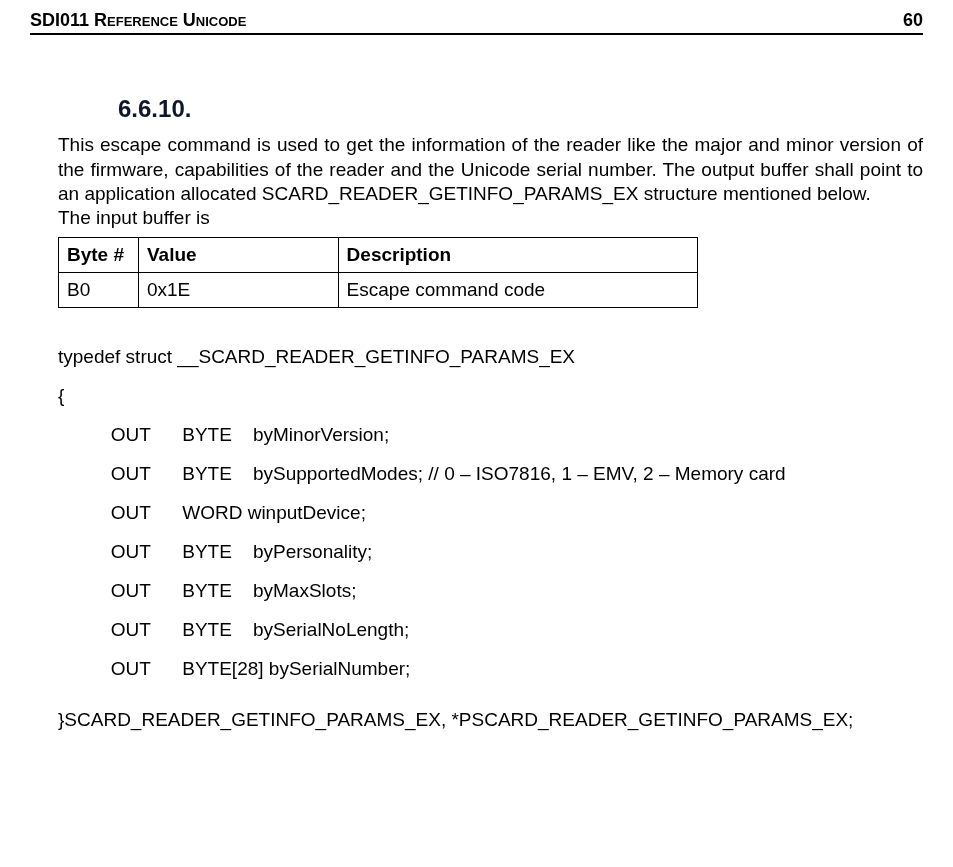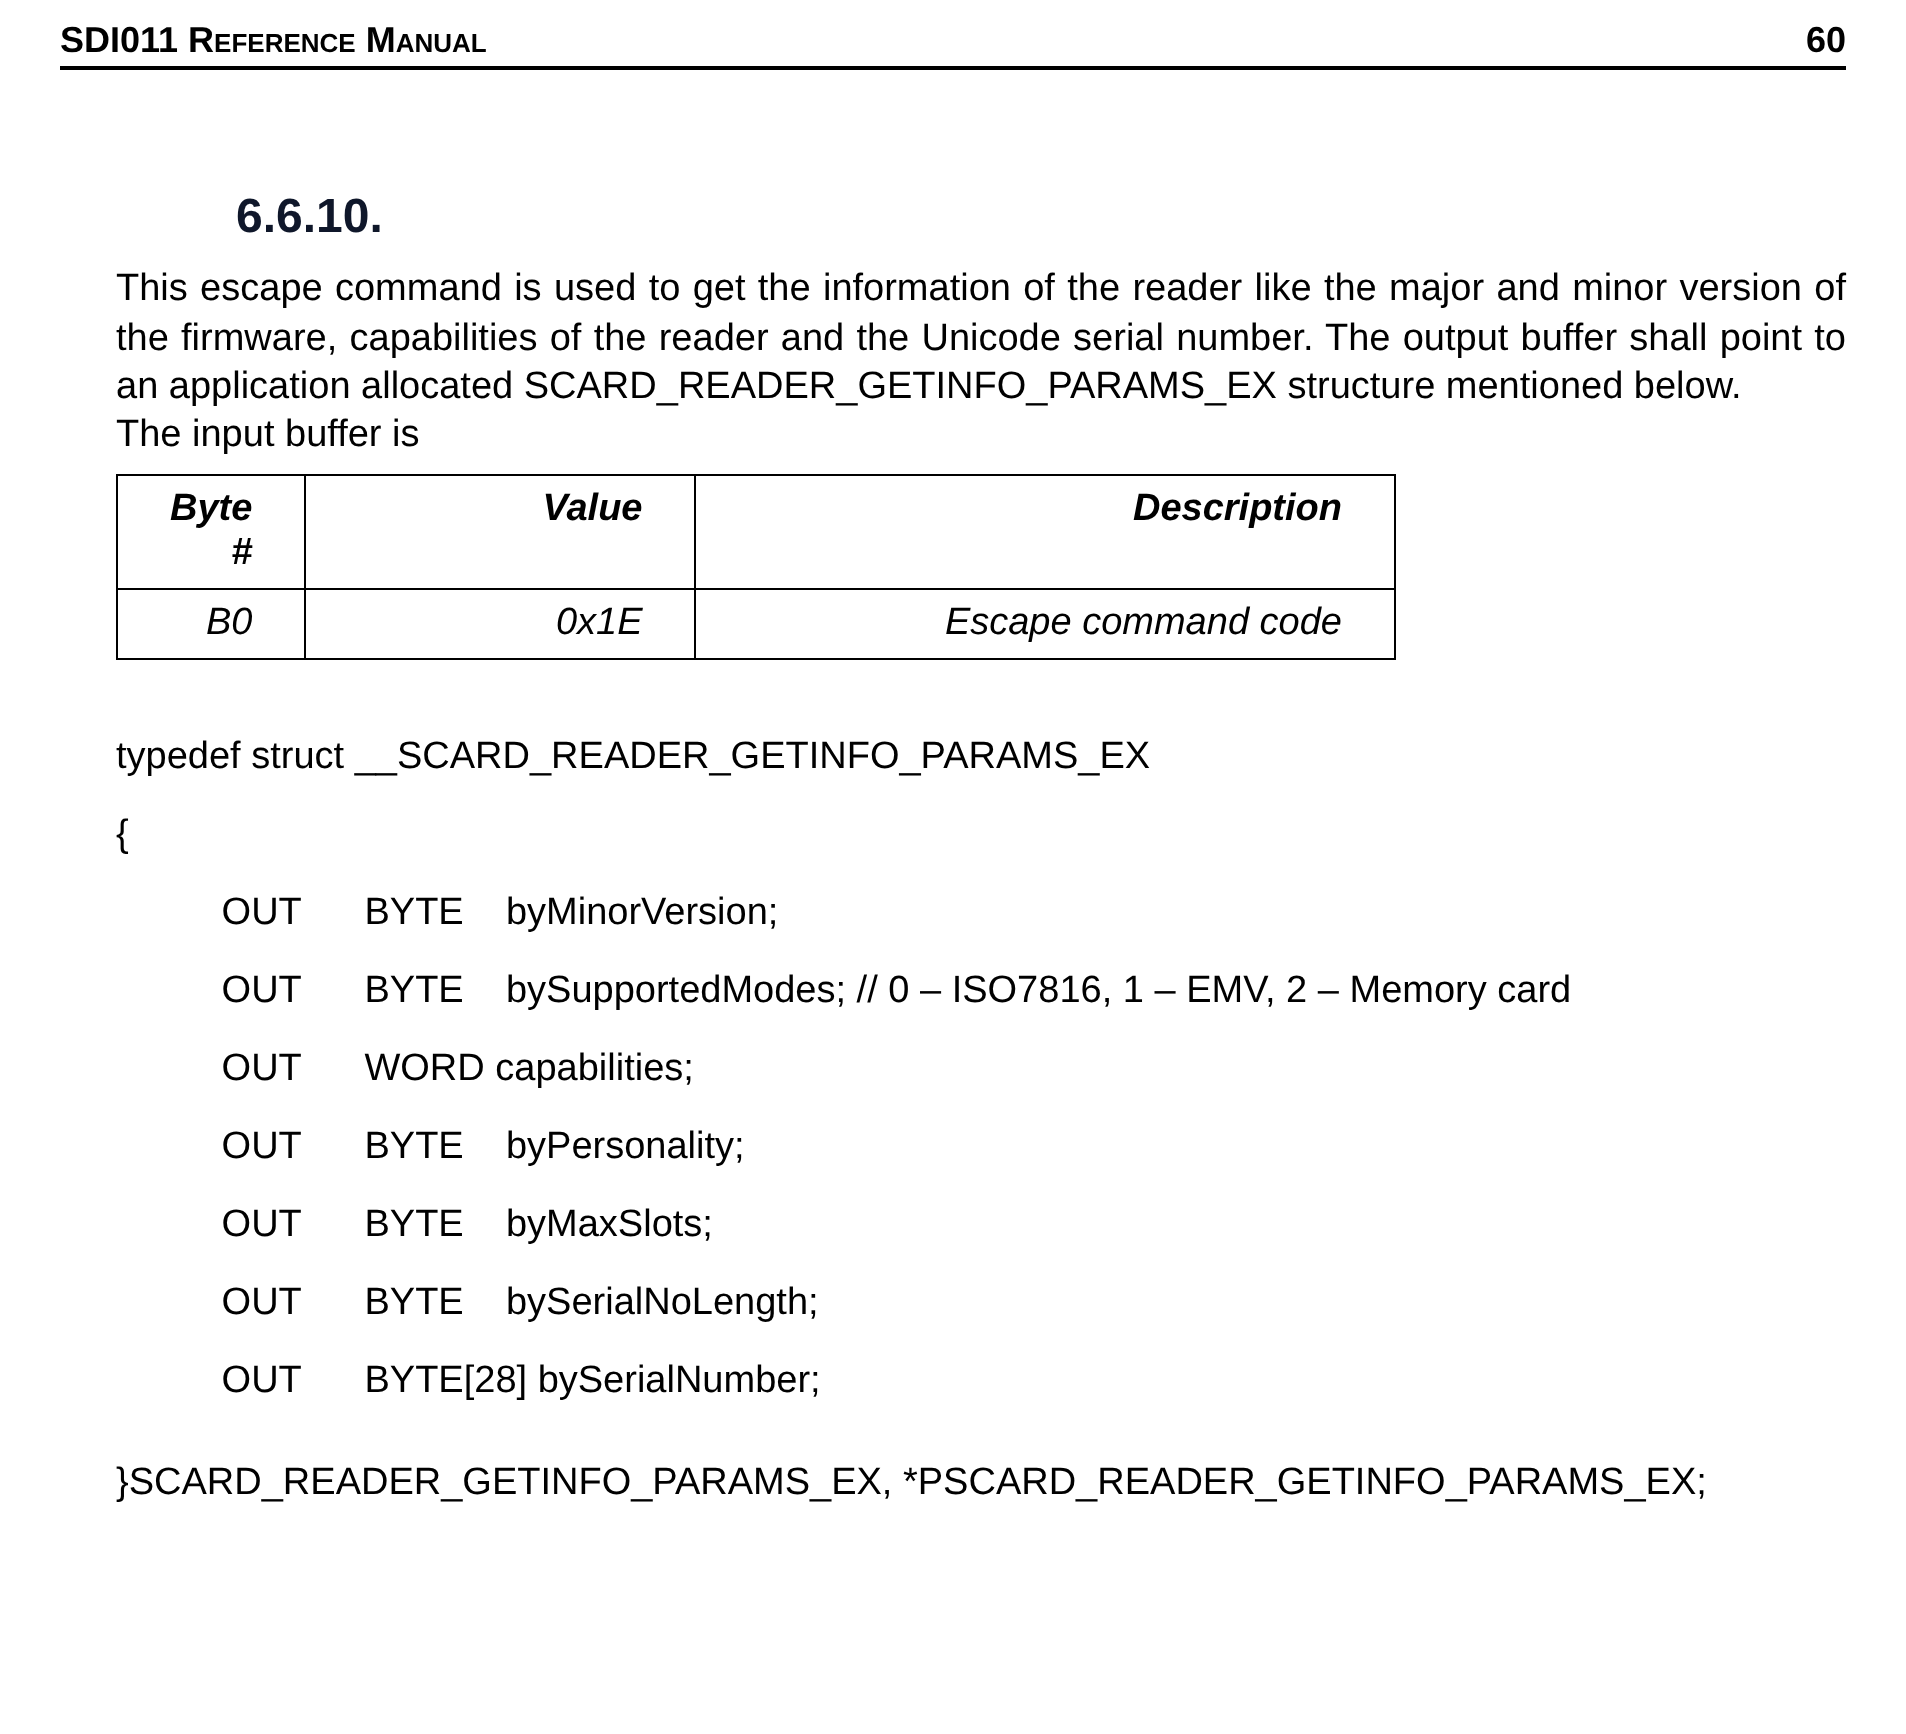--- a/index.html
+++ b/index.html
@@ -57,25 +57,24 @@
       margin-bottom: 8px;
     }
     table.io-table {
       border-collapse: collapse;
       margin-bottom: 30px;
       width: 640px;
     }
     table.io-table th,
     table.io-table td {
       border: 1.5px solid #000;
-      padding: 6px 26px;
+      padding: 6px 8px;
       font-size: 19px;
-      text-align: right;
+      text-align: left;
       vertical-align: top;
-      font-style: italic;
     }
     table.io-table th {
       font-weight: bold;
     }
     .col-byte { width: 80px; }
     .col-value { width: 200px; }
     .col-desc { width: 360px; }
     .struct-block {
       font-size: 19px;
       line-height: 2.05;
@@ -87,21 +86,21 @@
       white-space: pre-wrap;
       margin-top: 12px;
     }
   </style>
 </head>
 <body>
 
 <div class="page">
 
   <div class="header-bar">
-    <span class="doc-title">SDI011 Reference Manual</span>
+    <span class="doc-title">SDI011 Reference Unicode</span>
     <span class="page-num">60</span>
   </div>
 
   <div class="content">
 
     <div class="section-heading">
       <span>6.6.10.</span>
     </div>
 
     <p class="body-text">This escape command is used to get the information of the reader like the major and minor version of the firmware, capabilities of the reader and the Unicode serial number. The output buffer shall point to an application allocated SCARD_READER_GETINFO_PARAMS_EX structure mentioned below.</p>
@@ -121,21 +120,21 @@
         <td>Escape command code</td>
       </tr>
     </tbody>
       </table>
 
     <div class="struct-block">
       <div class="struct-line">typedef struct __SCARD_READER_GETINFO_PARAMS_EX</div>
       <div class="struct-line">{</div>
       <div class="struct-line">          OUT      BYTE    byMinorVersion;</div>
       <div class="struct-line">          OUT      BYTE    bySupportedModes; // 0 – ISO7816, 1 – EMV, 2 – Memory card</div>
-      <div class="struct-line">          OUT      WORD capabilities;</div>
+      <div class="struct-line">          OUT      WORD winputDevice;</div>
       <div class="struct-line">          OUT      BYTE    byPersonality;</div>
       <div class="struct-line">          OUT      BYTE    byMaxSlots;</div>
       <div class="struct-line">          OUT      BYTE    bySerialNoLength;</div>
       <div class="struct-line">          OUT      BYTE[28] bySerialNumber;</div>
       <div class="closebrace-line">}SCARD_READER_GETINFO_PARAMS_EX, *PSCARD_READER_GETINFO_PARAMS_EX;</div>
     </div>
 
   </div>
 </div>
 

